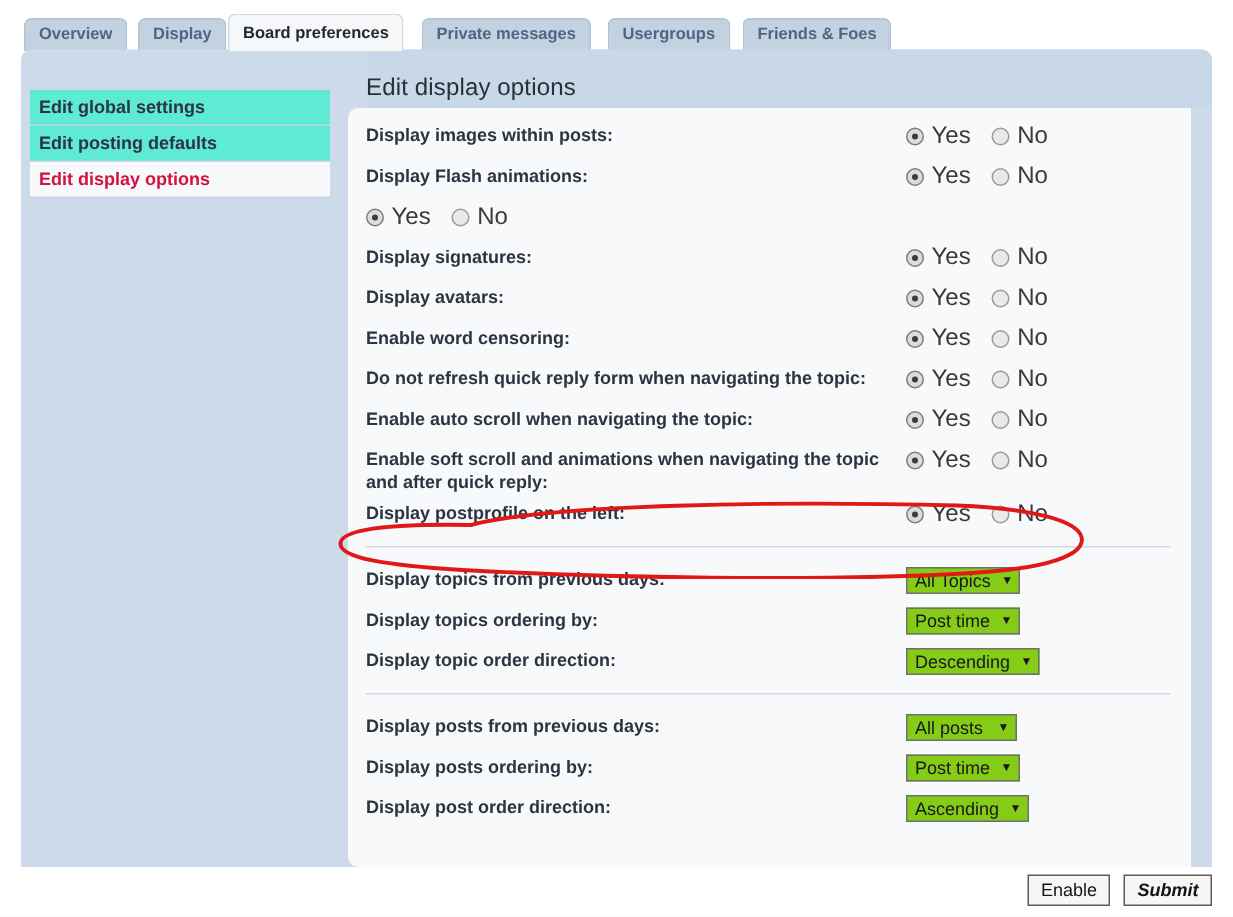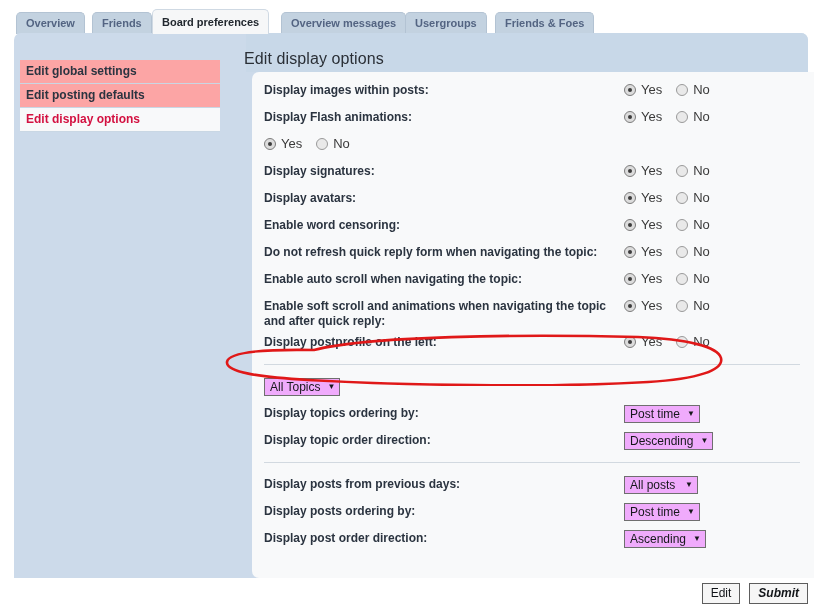--- a/index.html
+++ b/index.html
@@ -89,40 +89,39 @@
     top: 60px;
     width: 200px;
   }
   .side-item {
     height: 23px;
     line-height: 23px;
     padding-left: 6px;
     font-weight: bold;
     font-size: 12px;
     color: #2b3440;
-    background: #fca5a5;
+    background: #5eead4;
     border-bottom: 1px solid #c9d7e4;
     cursor: pointer;
   }
   .side-item.active {
     background: #f8f9fa;
     color: #d31141;
   }
 
   
   #content {
     position: absolute;
     left: 232px;
     top: 72px;
     width: 562px;
     height: 506px;
     background: #f8f9fa;
     border-radius: 7px 0 0 7px;
     box-sizing: border-box;
-    margin-left: 20px;
   }
 
   .opt-row {
     position: relative;
     display: flex;
     align-items: flex-start;
     padding: 0 14px 0 12px;
     min-height: 27px;
   }
   .opt-label {
@@ -165,36 +164,36 @@
   }
   .radio.on::after {
     content: "";
     position: absolute;
     left: 3px; top: 3px;
     width: 4px; height: 4px;
     border-radius: 50%;
     background: #3c3c3c;
   }
   .radio-text {
-    font-size: 13px;
+    font-size: 16px;
     color: #3a3a3a;
     font-weight: normal;
   }
   .radio-opt.no .radio-text { min-width: 20px; }
 
   
   .sel {
     display: inline-flex;
     align-items: center;
     justify-content: space-between;
     box-sizing: border-box;
     height: 18px;
     min-width: 74px;
     padding: 0 4px 0 5px;
-    background: #f0abfc;
+    background: #84cc16;
     border: 1px solid #6f6f6f;
     font-size: 12px;
     color: #16181b;
     line-height: 16px;
     cursor: pointer;
     white-space: nowrap;
   }
   .sel .caret {
     font-size: 8px;
     margin-left: 7px;
@@ -242,23 +241,23 @@
     height: 56px;
     pointer-events: none;
     z-index: 40;
   }
 </style>
 </head>
 <body>
 
 <div id="tabbar">
   <div class="tab" style="left: 16px;">Overview</div>
-  <div class="tab" style="left: 92px;">Friends</div>
+  <div class="tab" style="left: 92px;">Display</div>
   <div class="tab active" style="left: 152px;">Board preferences</div>
-  <div class="tab" style="left: 281px;">Overview messages</div>
+  <div class="tab" style="left: 281px;">Private messages</div>
   <div class="tab" style="left: 405px;">Usergroups</div>
   <div class="tab" style="left: 495px;">Friends &amp; Foes</div>
 </div>
 
 <div id="page-panel">
   <div id="panel-header"></div>
 </div>
 
 <div id="page-title">Edit display options</div>
 
@@ -427,20 +426,21 @@
           <span class="radio"></span>
           <span class="radio-text">No</span>
         </label>
       </div>
     </div>
   </div>
 
   <div class="divider"></div>
 
   <div class="opt-row">
+    <div class="opt-label">Display topics from previous days:</div>
     <div class="opt-control">
       <div class="sel">
         <span>All Topics</span>
         <span class="caret">▼</span>
       </div>
     </div>
   </div>
 
   <div class="opt-row">
     <div class="opt-label">Display topics ordering by:</div>
@@ -490,20 +490,20 @@
       <div class="sel">
         <span>Ascending</span>
         <span class="caret">▼</span>
       </div>
     </div>
   </div>
 
 </div>
 
 <div id="button-row">
-  <span class="btn">Edit</span><span class="btn primary">Submit</span>
+  <span class="btn">Enable</span><span class="btn primary">Submit</span>
 </div>
 
 <svg id="annotation" viewBox="0 0 515 56" preserveAspectRatio="none">
   <path d="M 96,20 C 150,6 300,4 420,7 C 470,9 500,17 503,28
            C 506,40 480,49 430,52 C 330,58 180,55 90,50
            C 40,47 8,42 9,32 C 10,23 40,19 96,20 Z" fill="none" stroke="#e01818" stroke-width="2.6" stroke-linecap="round" stroke-linejoin="round"></path>
 </svg>
 
 </body></html>

